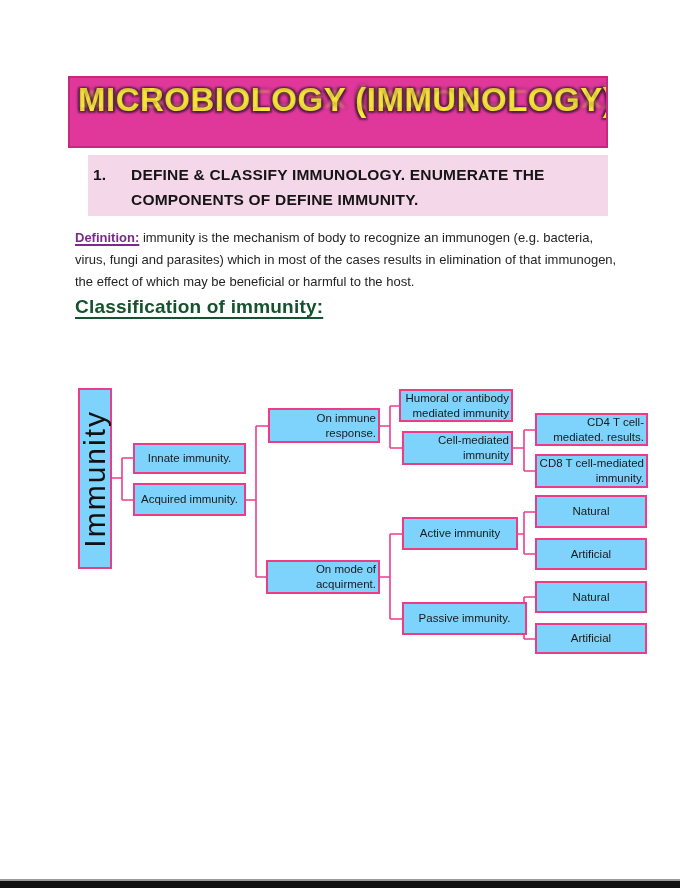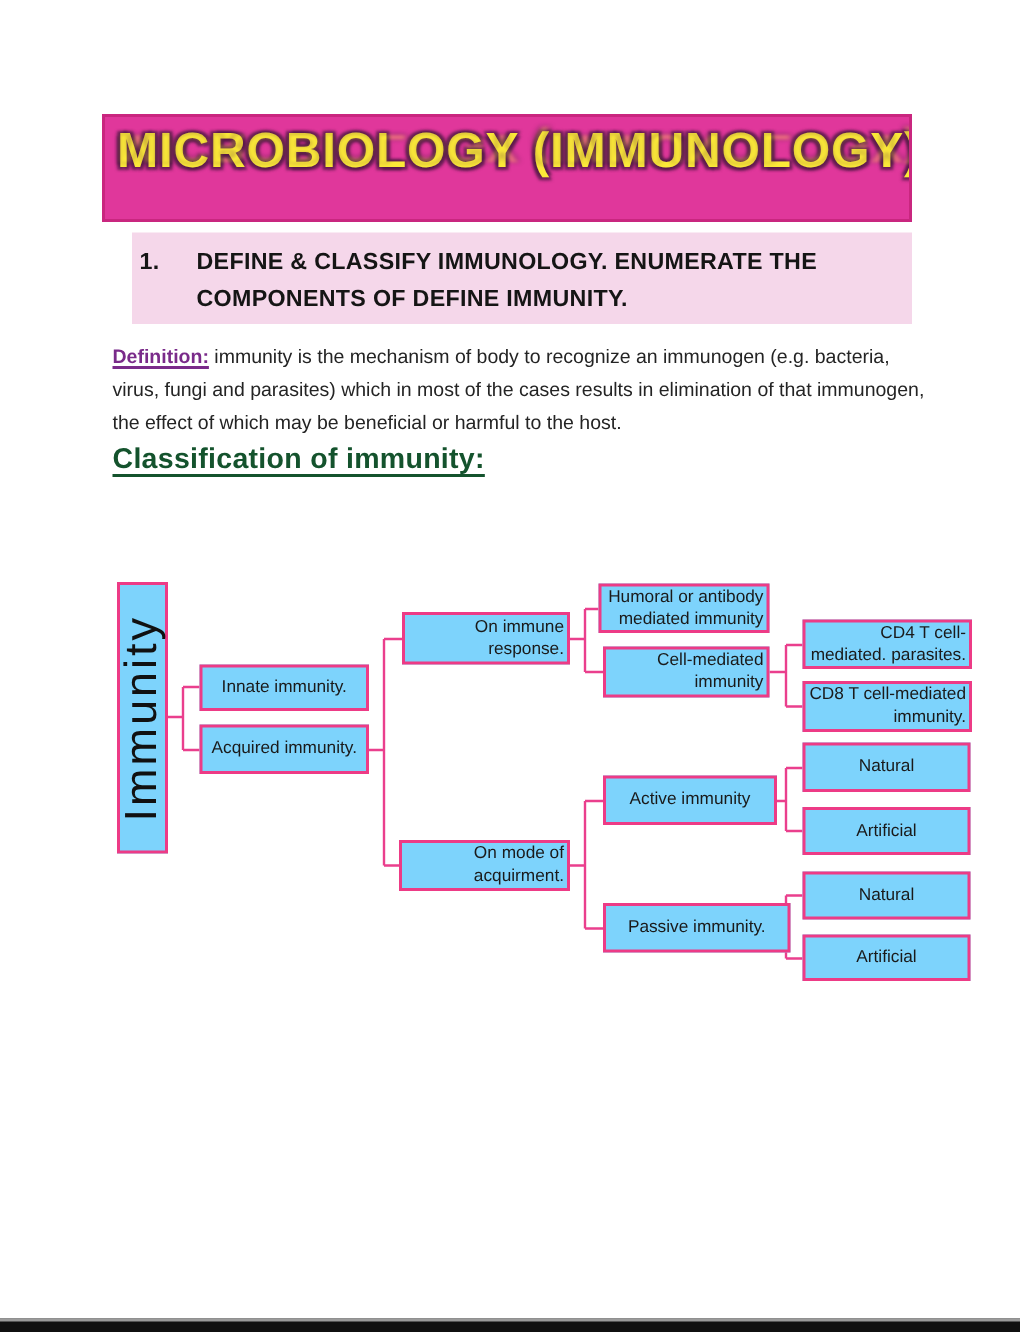--- a/index.html
+++ b/index.html
@@ -129,21 +129,21 @@
     <div class="node" style="left:133px; top:483px; width:113px; height:33px;">Acquired immunity.</div>
 
     <div class="node" style="left:268px; top:408px; width:112px; height:35px;">On immune response.</div>
 
     <div class="node" style="left:266px; top:560px; width:114px; height:34px;">On mode of acquirment.</div>
 
     <div class="node" style="left:399px; top:389px; width:114px; height:33px;">Humoral or antibody mediated immunity</div>
 
     <div class="node" style="left:402px; top:431px; width:111px; height:34px;">Cell-mediated immunity</div>
 
-    <div class="node" style="left:535px; top:413px; width:113px; height:33px;">CD4 T cell-mediated. parasites.</div>
+    <div class="node" style="left:535px; top:413px; width:113px; height:33px;">CD4 T cell-mediated. results.</div>
 
     <div class="node" style="left:535px; top:454px; width:113px; height:34px;">CD8 T cell-mediated immunity.</div>
 
     <div class="node" style="left:402px; top:517px; width:116px; height:33px;">Active immunity</div>
 
     <div class="node" style="left:402px; top:602px; width:125px; height:33px;">Passive immunity.</div>
 
     <div class="node" style="left:535px; top:495px; width:112px; height:33px;">Natural</div>
 
     <div class="node" style="left:535px; top:538px; width:112px; height:32px;">Artificial</div>

